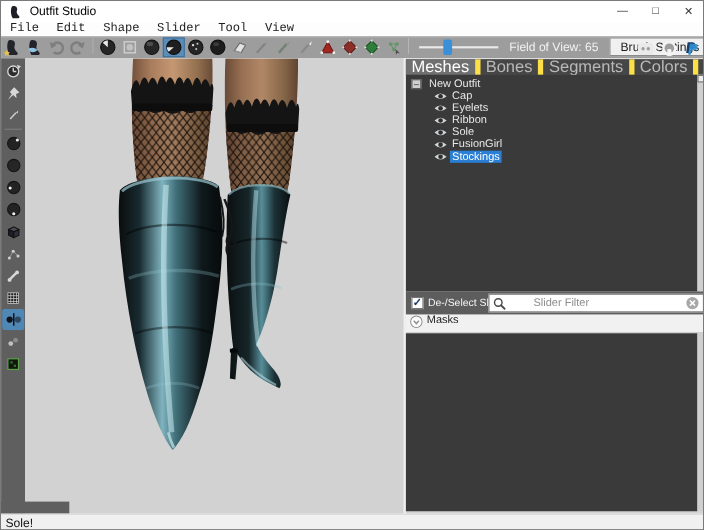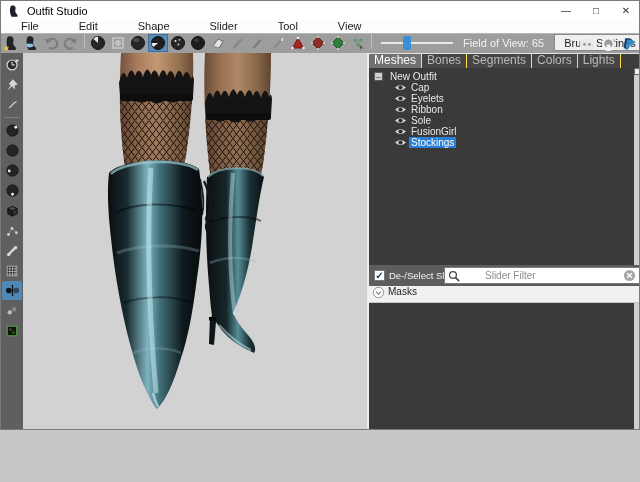--- a/index.html
+++ b/index.html
@@ -1,33 +1,33 @@
 <!DOCTYPE html>
 <html><head>
 <meta charset="utf-8">
 <style>
   * { margin:0; padding:0; box-sizing:border-box; }
   html,body { background:#c7c7c7; }
   body { font-family:"Liberation Sans", sans-serif; }
-  .win { position:relative; width:640px; height:430px; background:#ffffff; overflow:hidden;
+  .win { position:relative; width:640px; height:482px; background:#ffffff; overflow:hidden;
          border:1px solid #7a7a7a; }
 
   
   .titlebar { position:absolute; left:0; top:0; width:640px; height:19px; background:#ffffff;
               display:flex; align-items:center; }
   .appicon { margin-left:6px; width:13px; height:14px; display:flex; }
   .title { margin-left:7px; font-size:11px; color:#000; }
   .wctrl { position:absolute; right:0; top:0; height:19px; display:flex; }
   .wctrl span { width:30px; height:19px; display:flex; align-items:center; justify-content:center;
                 font-size:10px; color:#333; cursor:default; }
 
   
   .menubar { position:absolute; left:0; top:19px; width:640px; height:13px; background:#fdfdfd;
              display:flex; align-items:center; }
-  .menubar span { padding:0 20px; font-size:11px; color:#1c1c1c; line-height:13px; }
+  .menubar span { padding:0 8px; font-size:11px; color:#1c1c1c; line-height:13px;font-family:Liberation Mono, monospace; }
 
   
   .toolbar { position:absolute; left:0; top:32px; width:640px; height:20px; background:#9d9d9d;
              border-top:1px solid #b6b6b6; display:flex; align-items:flex-start; }
   .ti { width:20px; height:18px; display:flex; align-items:center; justify-content:center; flex:0 0 auto; }
   .ti.sel { background:#5b8db8; border:1px solid #3e6f9a; }
   .vsep { width:1px; height:15px; background:#7c7c7c; margin:0 3px; border-right:1px solid #bdbdbd; flex:0 0 auto; }
   .fovwrap { display:flex; align-items:center; flex:0 0 auto; }
   .slider { position:relative; width:72px; height:14px; margin-left:6px; }
   .slider .track { position:absolute; left:0; right:0; top:6px; height:2px; background:#e9e9e9; }
@@ -47,22 +47,22 @@
   .ssep { width:16px; height:1px; background:#7d7d7d; margin:2px 0 3px 0; }
   .sidebar-footer { position:absolute; left:0; top:403px; width:62px; height:11px; background:#5f5f5f; }
 
   .viewport { position:absolute; left:22px; top:0; width:344px; height:414px; background:#d2d2d2; }
   .vsplit { position:absolute; left:366px; top:0; width:2px; height:414px; background:#efefef; }
 
   
   .rpanel { position:absolute; left:368px; top:0; width:272px; height:414px; background:#d4d4d4;
             border-top:1px solid #e2e2e2; }
   .tabs { position:absolute; left:0; top:0; width:272px; height:14px; background:#3c3c3c; display:flex; }
-  .tab { font-size:12px; line-height:13px; padding:0 5px; color:#b9b9b9; background:#464646;
-         border-right:1px solid #fde047; white-space:nowrap; }
+  .tab { font-size:15px; line-height:13px; padding:0 5px; color:#b9b9b9; background:#464646;
+         border-right:5px solid #fde047; white-space:nowrap; }
   .tab.active { background:#707070; color:#ffffff; }
 
   .tree { position:absolute; left:0; top:14px; width:265px; height:197px; background:#3a3a3a;
           padding-top:3px; overflow:hidden; }
   .gutter-tree { position:absolute; left:265px; top:14px; width:7px; height:197px; background:#cfcfcf; }
   .gutter-box { position:absolute; left:265px; top:14px; width:7px; height:7px; background:#ececec; border:1px solid #6a6a6a; }
   .trow { display:flex; align-items:center; height:11px; font-size:10px; color:#e8e8e8; }
   .trow .expand { width:9px; height:9px; margin-left:5px; background:#cfcfcf; border:1px solid #5a5a5a;
                   display:flex; align-items:center; justify-content:center; font-size:8px; color:#222; line-height:7px; }
   .trow .rootlabel { margin-left:7px; }

